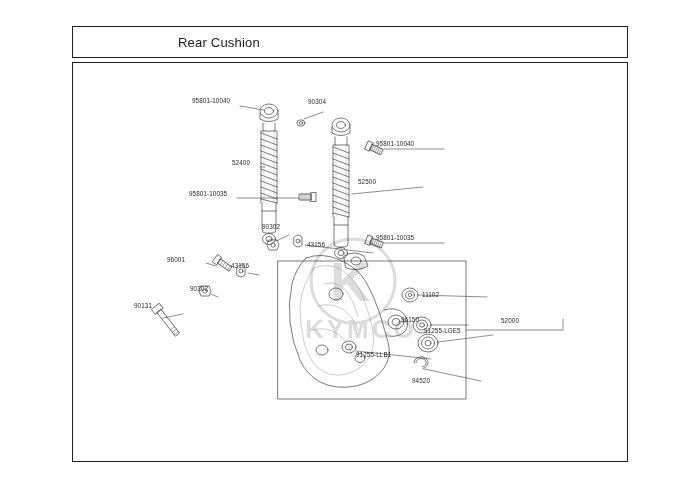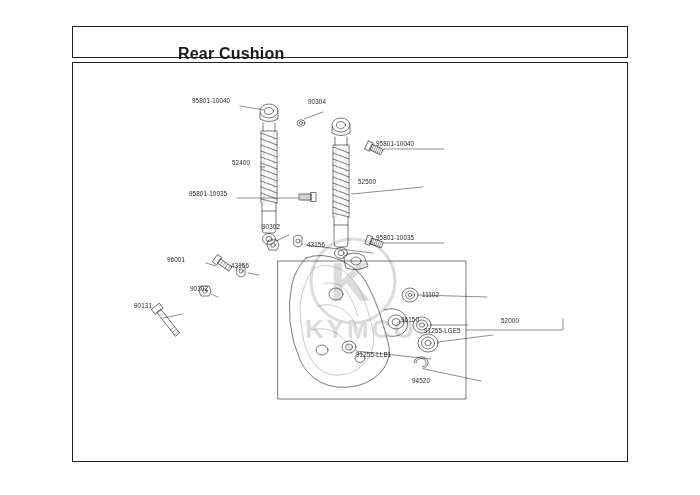--- a/index.html
+++ b/index.html
@@ -42,26 +42,26 @@
     display: flex;
     align-items: center;
     justify-content: center;
     font-size: 11px;
     font-weight: bold;
     letter-spacing: 0.2px;
   }
   .header-title {
     position: absolute;
     left: 105px;
-    top: 12px;
+    top: 0;
     height: 30px;
     display: flex;
     align-items: center;
-    font-size: 16px;
-    font-weight: bold;
+    font-size: 13px;
+    font-weight: normal;
     letter-spacing: 0.2px;
   }
 
   
   .frame {
     position: absolute;
     left: 72px;
     top: 62px;
     width: 556px;
     height: 400px;

